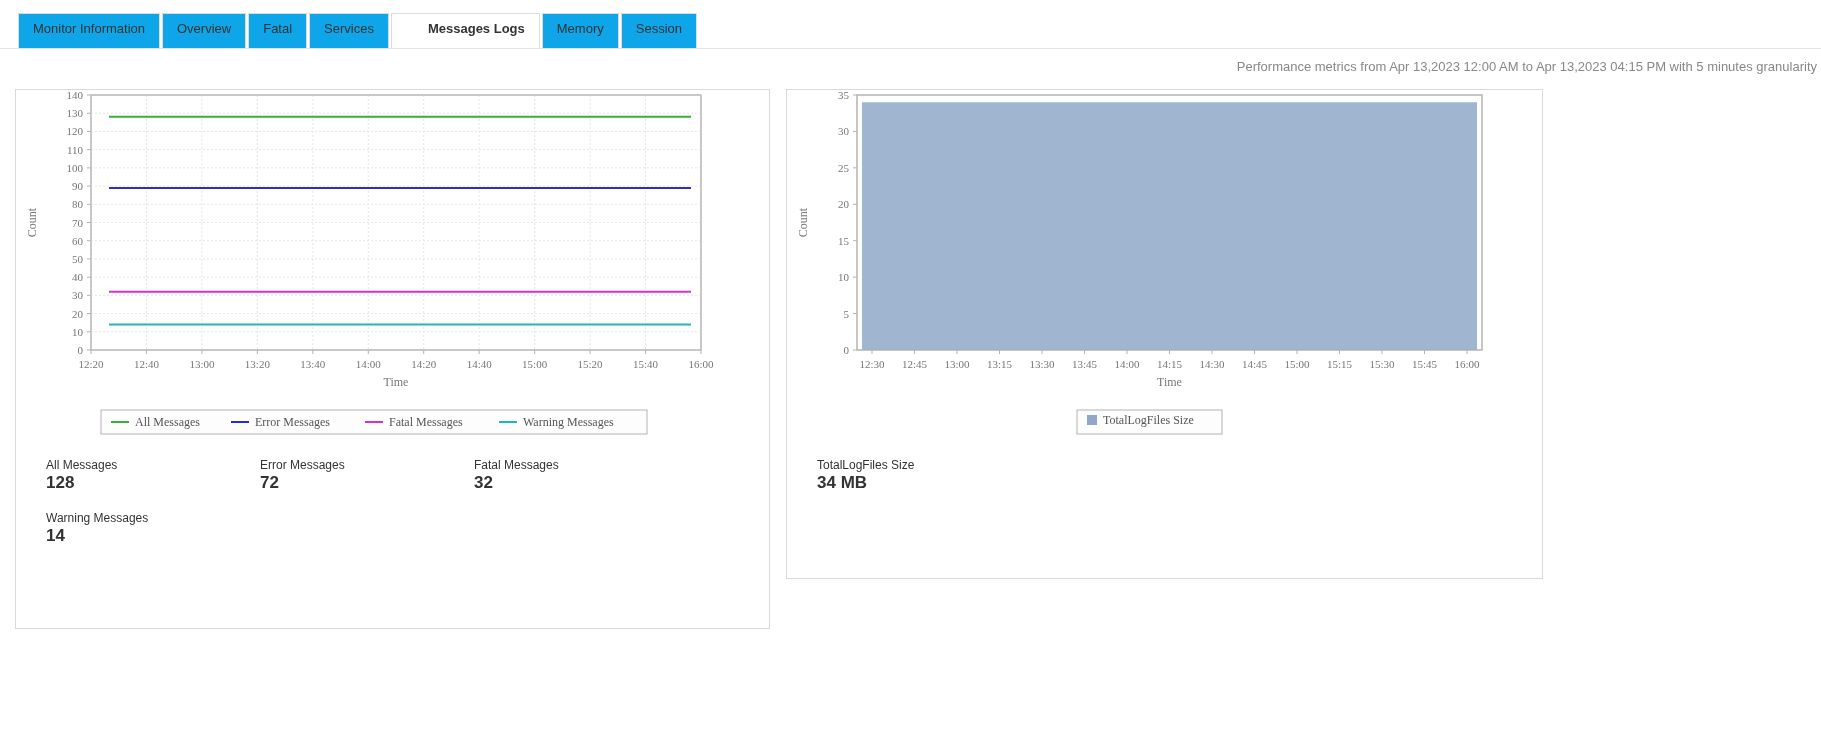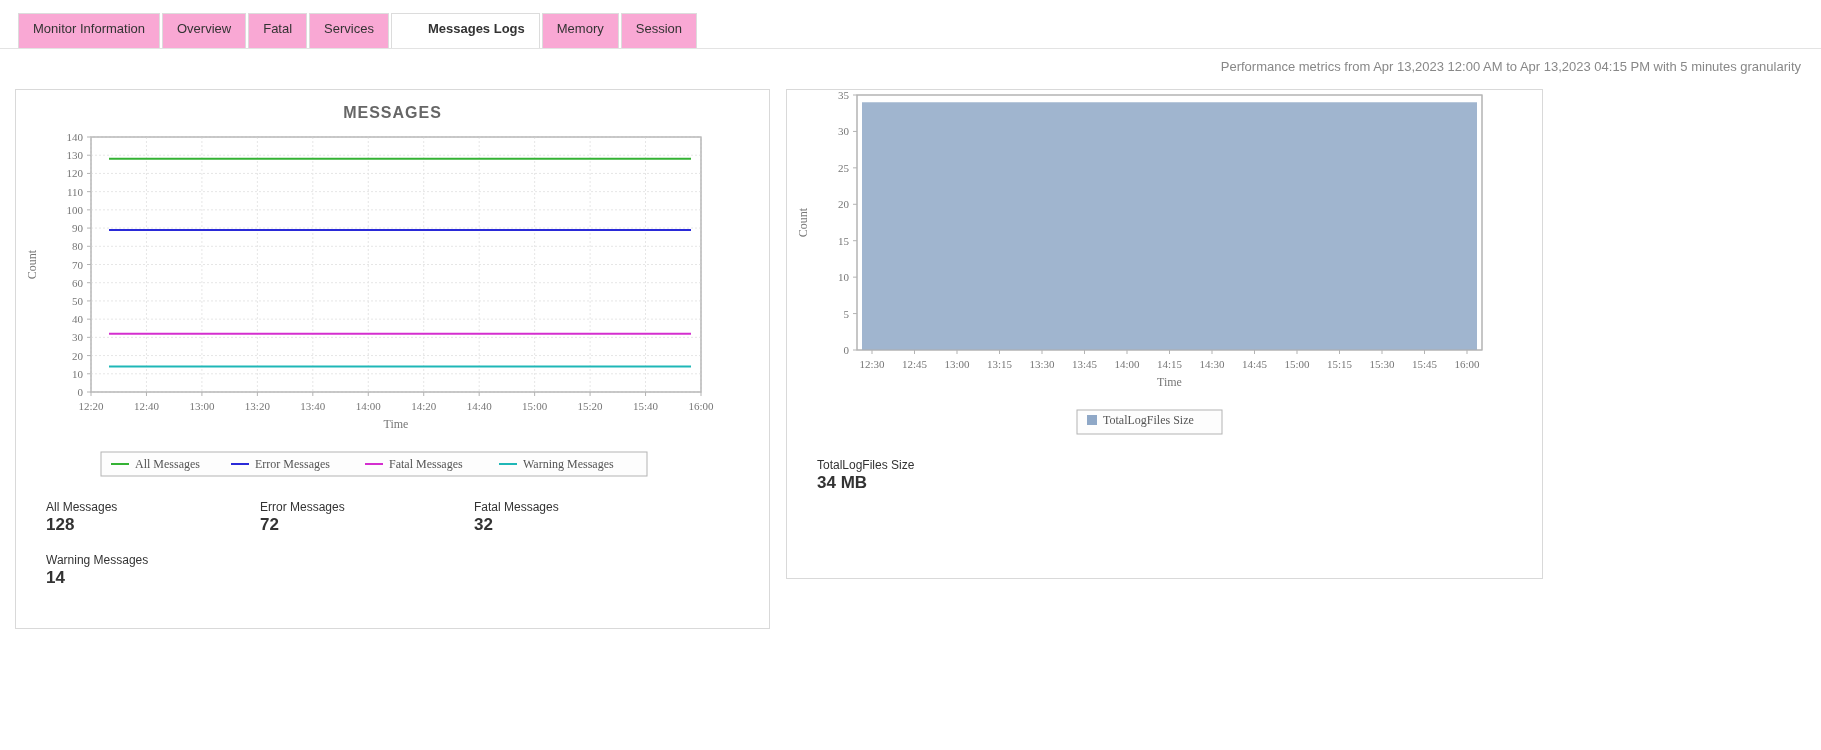--- a/index.html
+++ b/index.html
@@ -1,20 +1,20 @@
 <!DOCTYPE html>
 <html><head>
 <meta charset="utf-8">
 <style>
   * { box-sizing: border-box; margin: 0; padding: 0; }
   body { font-family: Arial, Helvetica, sans-serif; background: #ffffff; width: 1821px; height: 750px; color: #222; position: relative;}
   .tabs { display: flex; gap: 2px; padding: 13px 0 0 18px; border-bottom: 1px solid #e3e3e3; height: 49px; }
-  .tab { background: #f9a8d4; border: 1px solid #dcdcdc; border-bottom: none; padding: 7px 14px; font-size: 13px; color: #333; cursor: pointer; }
+  .tab { background: #0ea5e9; border: 1px solid #dcdcdc; border-bottom: none; padding: 7px 14px; font-size: 13px; color: #333; cursor: pointer; }
   .tab.active { background: #ffffff; font-weight: bold; padding-left: 36px; }
-  .metrics-label { text-align: right; font-size: 13px; color: #888; padding: 10px 20px 0 0; }
+  .metrics-label { text-align: right; font-size: 13px; color: #888; padding: 10px 4px 0 0; }
   .panels { display: flex; gap: 16px; padding: 15px 15px 0 15px; }
   .panel { border: 1px solid #d9d9d9; background: #fff; }
   .panel-left { width: 755px; height: 540px; }
   .panel-right { width: 757px; height: 490px; }
   .chart-title { font-family: Verdana, Geneva, sans-serif; font-size: 16px; color: #666; text-align: center; padding: 14px 0 10px; letter-spacing: 1px; font-weight: 600; }
   .chart-area { position: relative; }
   svg { display: block; }
   .axis-label-y { font-size: 12px; fill: #777; font-family: Verdana; }
   .axis-label-x { font-size: 12px; fill: #777; text-anchor: middle; font-family: Verdana; }
   .tick-label { font-size: 11px; fill: #777; font-family: Verdana; }
@@ -40,21 +40,20 @@
   <div class="tab active">Messages Logs</div>
   <div class="tab">Memory</div>
   <div class="tab">Session</div>
 </div>
 
 <div class="metrics-label">Performance metrics from Apr 13,2023 12:00 AM to Apr 13,2023 04:15 PM with 5 minutes granularity</div>
 
 <div class="panels">
 
   <div class="panel panel-left">
-    <div class="chart-title">MESSAGES</div>
     <div class="chart-area">
       <svg id="messages-chart" width="710" height="300" viewBox="0 0 710 300">
 
         <rect class="box-border" x="75" y="5" width="610" height="255"></rect>
       <line x1="75" x2="685" y1="260" y2="260" class="grid"></line>
           <line x1="71" x2="75" y1="260" y2="260" class="axis-line"></line>
           <text x="67" y="264" text-anchor="end" class="tick-label">0</text>
           <line x1="75" x2="685" y1="241.78571428571428" y2="241.78571428571428" class="grid"></line>
           <line x1="71" x2="75" y1="241.78571428571428" y2="241.78571428571428" class="axis-line"></line>
           <text x="67" y="245.78571428571428" text-anchor="end" class="tick-label">10</text>

